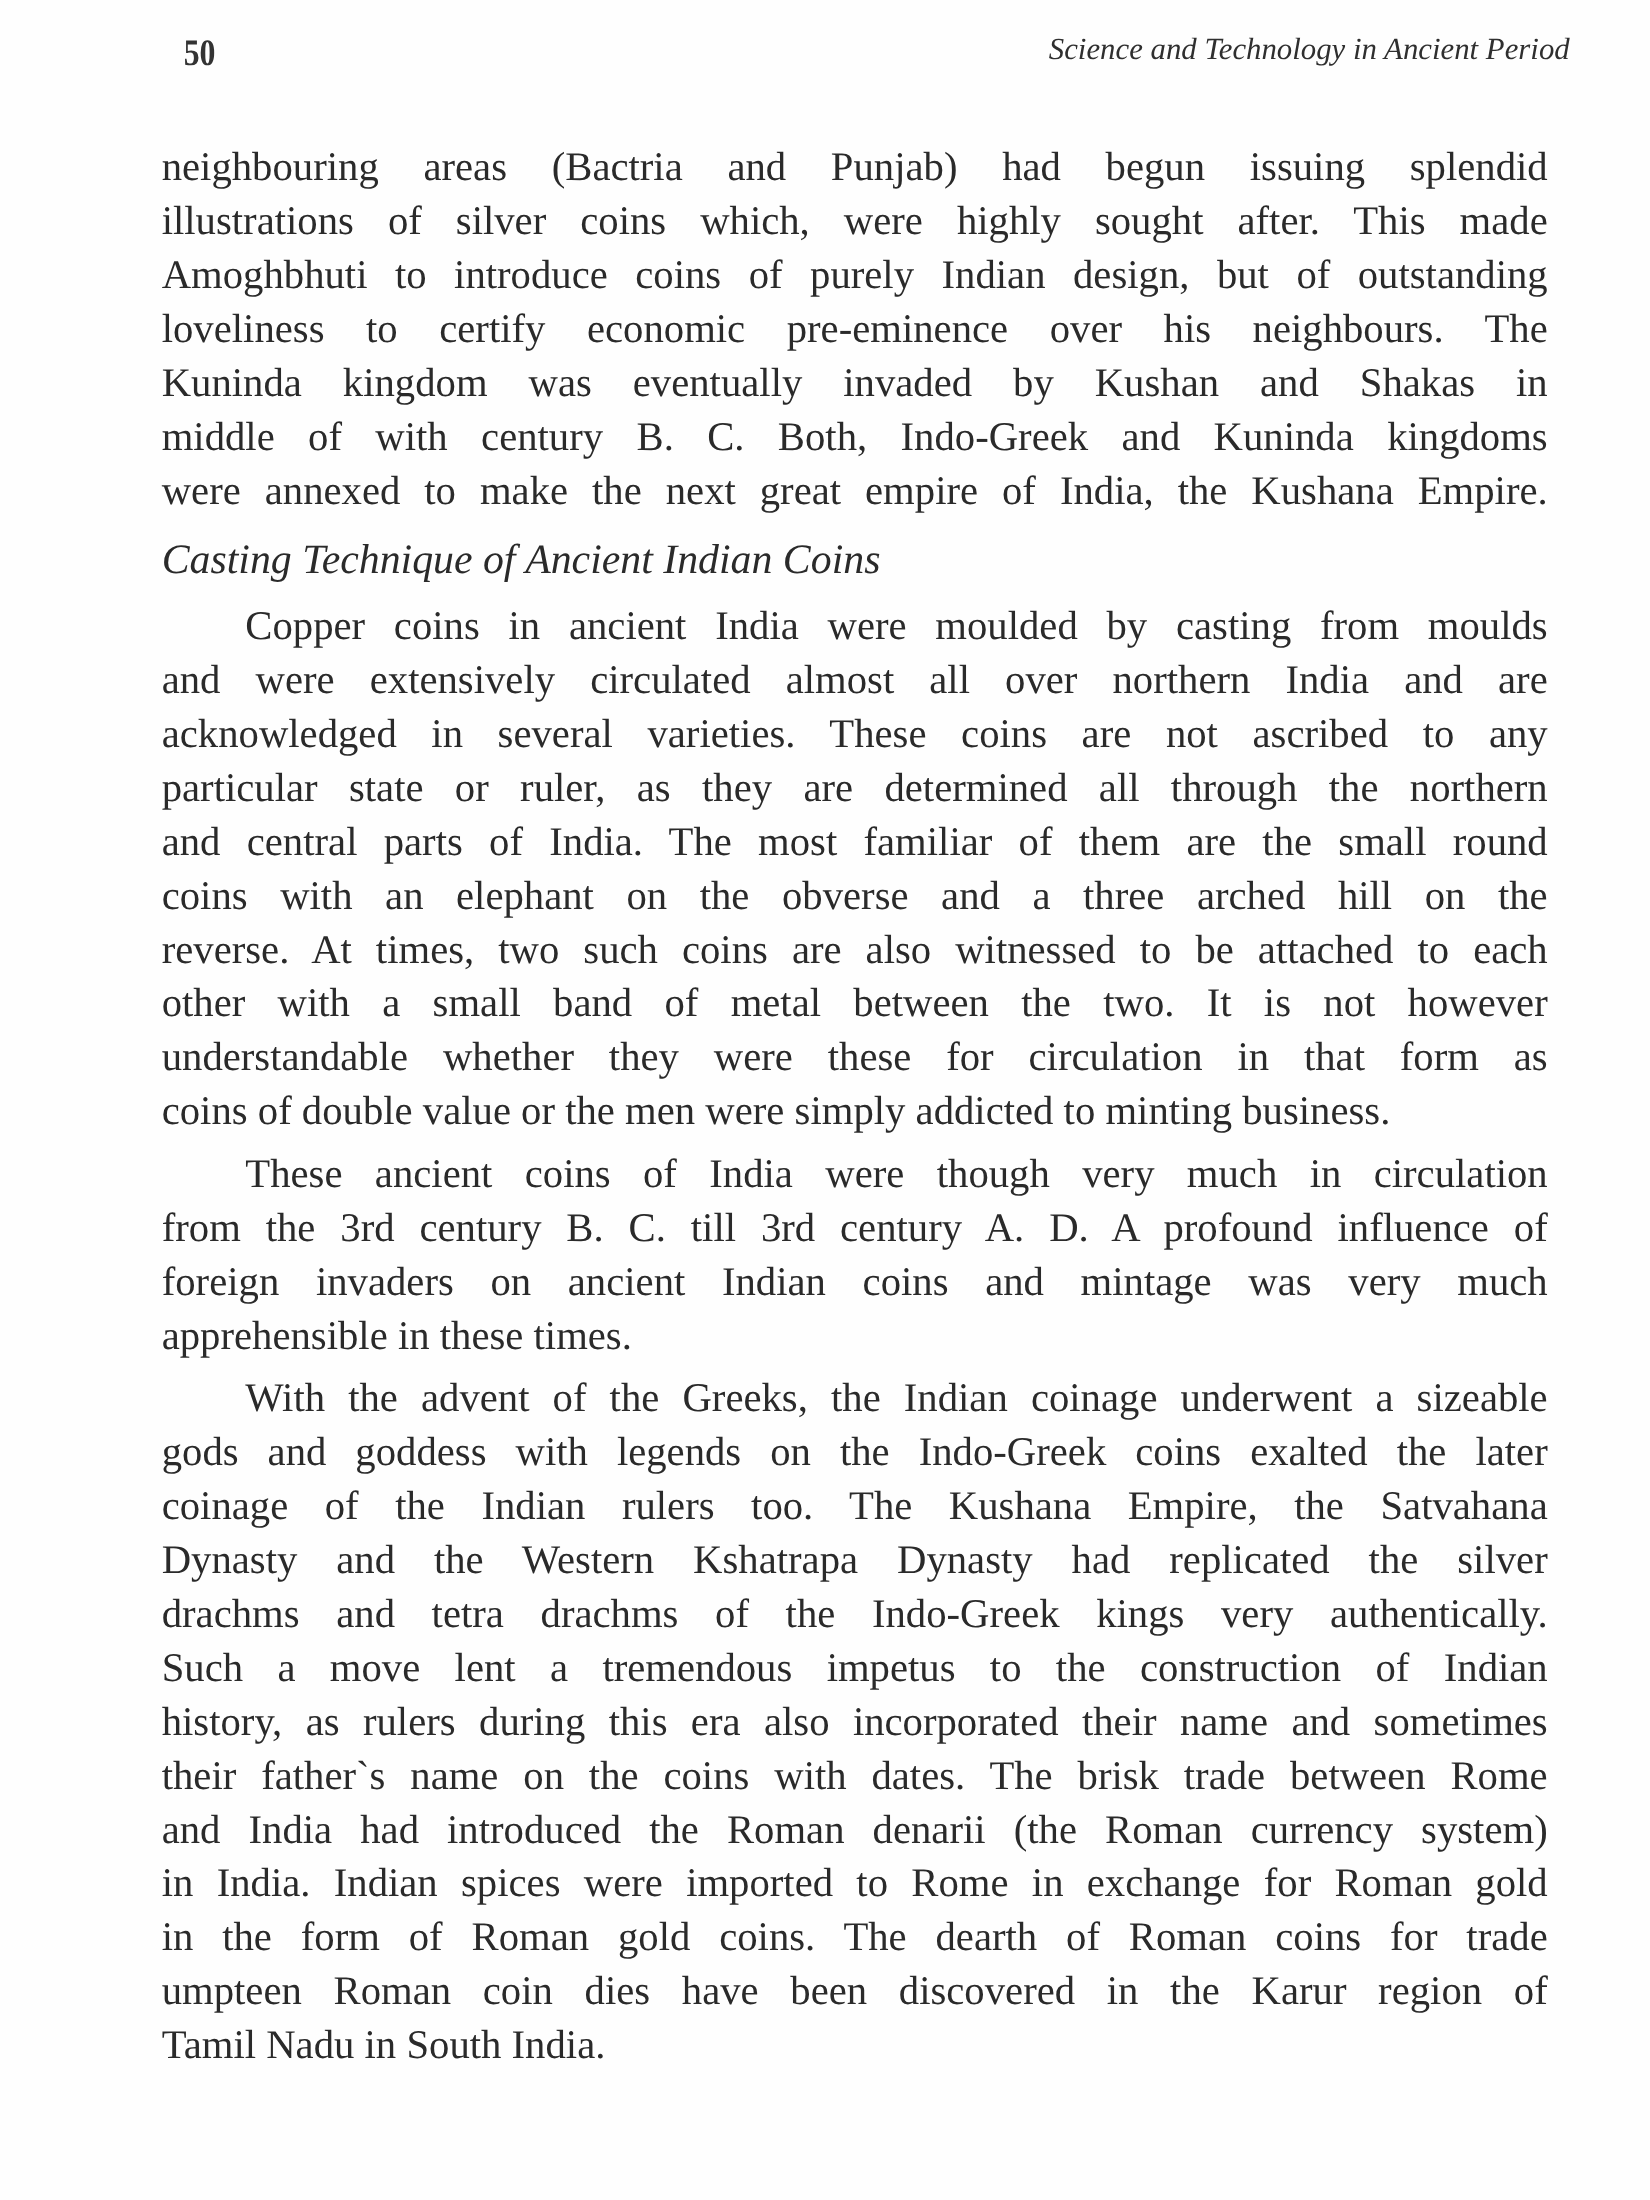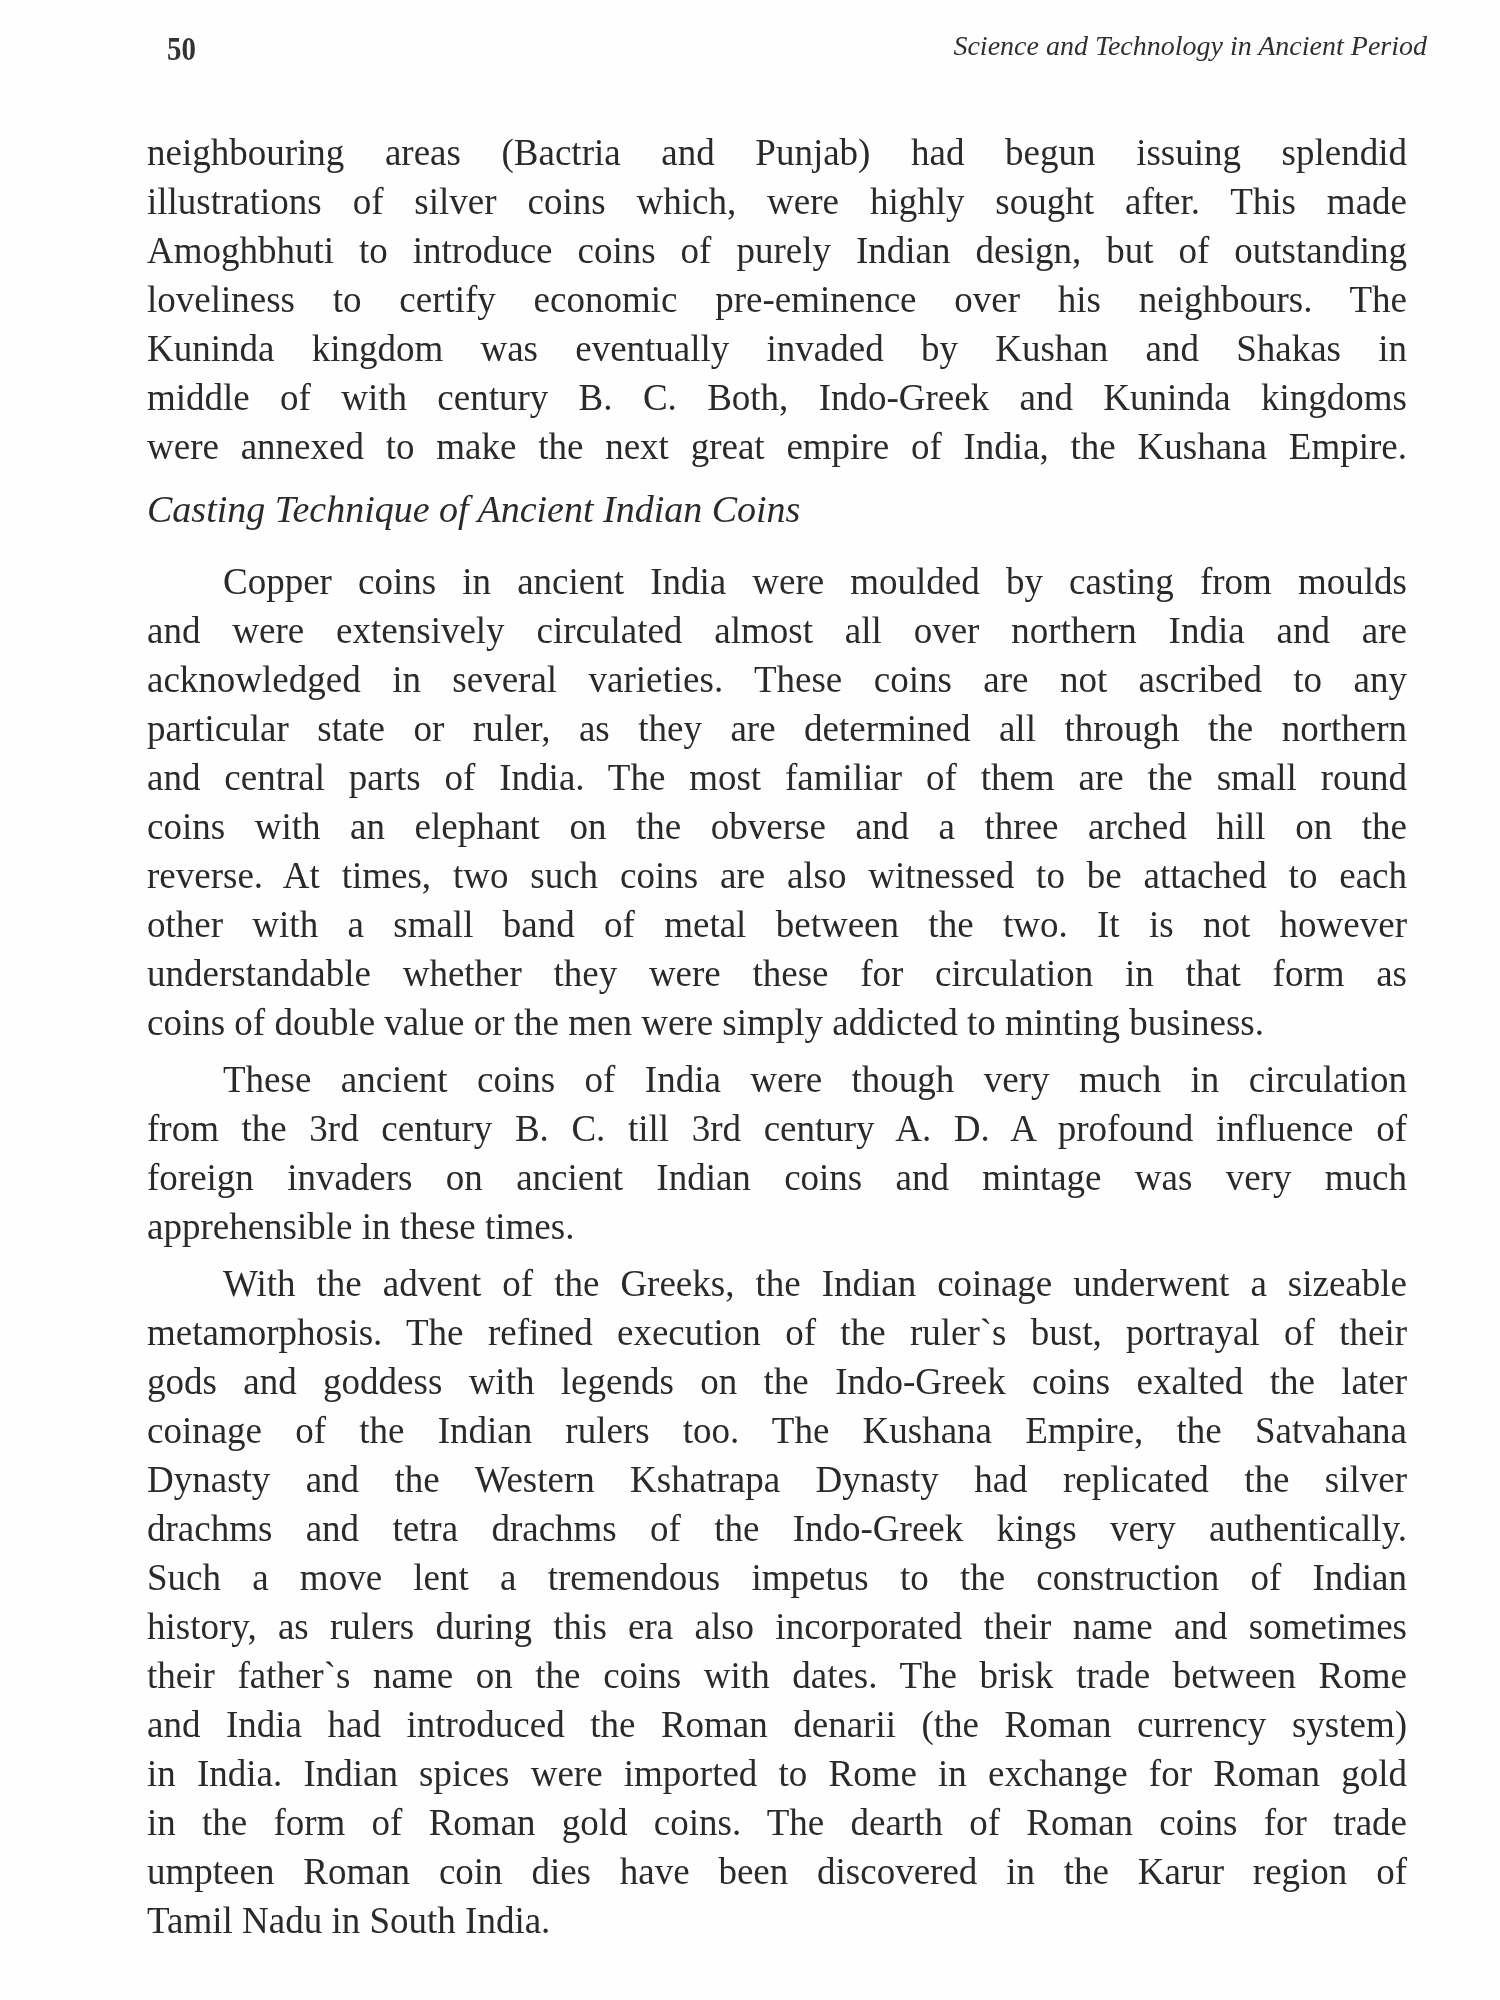--- a/index.html
+++ b/index.html
@@ -7,21 +7,21 @@
   .page { position: absolute; left: 0; top: 0; width: 1500px; height: 2000px; background: #fefefe; }
   .header { position: absolute; left: 147px; top: 30px; width: 1260px; height: 50px; margin-left: 20px; }
   .page-number { position: absolute; left: 0; top: 0; font-family: "Liberation Serif", "DejaVu Serif", serif; font-size: 34px; font-weight: bold; color: #333; transform: scaleX(0.85); transform-origin: left top; }
   .running-head { position: absolute; right: 0; top: 0; font-family: "Liberation Serif", "DejaVu Serif", serif; font-style: italic; font-size: 28px; color: #2f2f2f; white-space: nowrap; }
   .body { position: absolute; left: 147px; top: 128px; width: 1260px; }
   .line { display: block; height: 49px; line-height: 49px; font-family: "Liberation Serif", "DejaVu Serif", serif; font-size: 37px; color: #2a2a2a; white-space: nowrap; text-align: justify; text-align-last: justify; width: 1260px; }
   .line.last { text-align-last: left; }
   .line.indent { padding-left: 76px; width: 1184px; }
   .para { display: block; }
   .para + .para { margin-top: 8px; }
-  .heading { display: block; height: 56px; line-height: 56px; margin-top: 10px; margin-bottom: 20px; font-family: "Liberation Serif", "DejaVu Serif", serif; font-style: italic; font-size: 38px; color: #2a2a2a; white-space: nowrap; }
+  .heading { display: block; height: 56px; line-height: 56px; margin-top: 10px; margin-bottom: 8px; font-family: "Liberation Serif", "DejaVu Serif", serif; font-style: italic; font-size: 38px; color: #2a2a2a; white-space: nowrap; }
 </style>
 </head>
 <body>
 
 <div class="page">
   <div class="header">
     <span class="page-number">50</span>
     <span class="running-head">Science and Technology in Ancient Period</span>
   </div>
 
@@ -53,21 +53,20 @@
 
     <div class="para">
       <span class="line indent">These ancient coins of India were though very much in circulation</span>
       <span class="line">from the 3rd century B. C. till 3rd century A. D. A profound influence of</span>
       <span class="line">foreign invaders on ancient Indian coins and mintage was very much</span>
       <span class="line last">apprehensible in these times.</span>
     </div>
 
     <div class="para">
       <span class="line indent">With the advent of the Greeks, the Indian coinage underwent a sizeable</span>
-      <span class="line">metamorphosis. The refined execution of the ruler`s bust, portrayal of their</span>
       <span class="line">gods and goddess with legends on the Indo-Greek coins exalted the later</span>
       <span class="line">coinage of the Indian rulers too. The Kushana Empire, the Satvahana</span>
       <span class="line">Dynasty and the Western Kshatrapa Dynasty had replicated the silver</span>
       <span class="line">drachms and tetra drachms of the Indo-Greek kings very authentically.</span>
       <span class="line">Such a move lent a tremendous impetus to the construction of Indian</span>
       <span class="line">history, as rulers during this era also incorporated their name and sometimes</span>
       <span class="line">their father`s name on the coins with dates. The brisk trade between Rome</span>
       <span class="line">and India had introduced the Roman denarii (the Roman currency system)</span>
       <span class="line">in India. Indian spices were imported to Rome in exchange for Roman gold</span>
       <span class="line">in the form of Roman gold coins. The dearth of Roman coins for trade</span>

